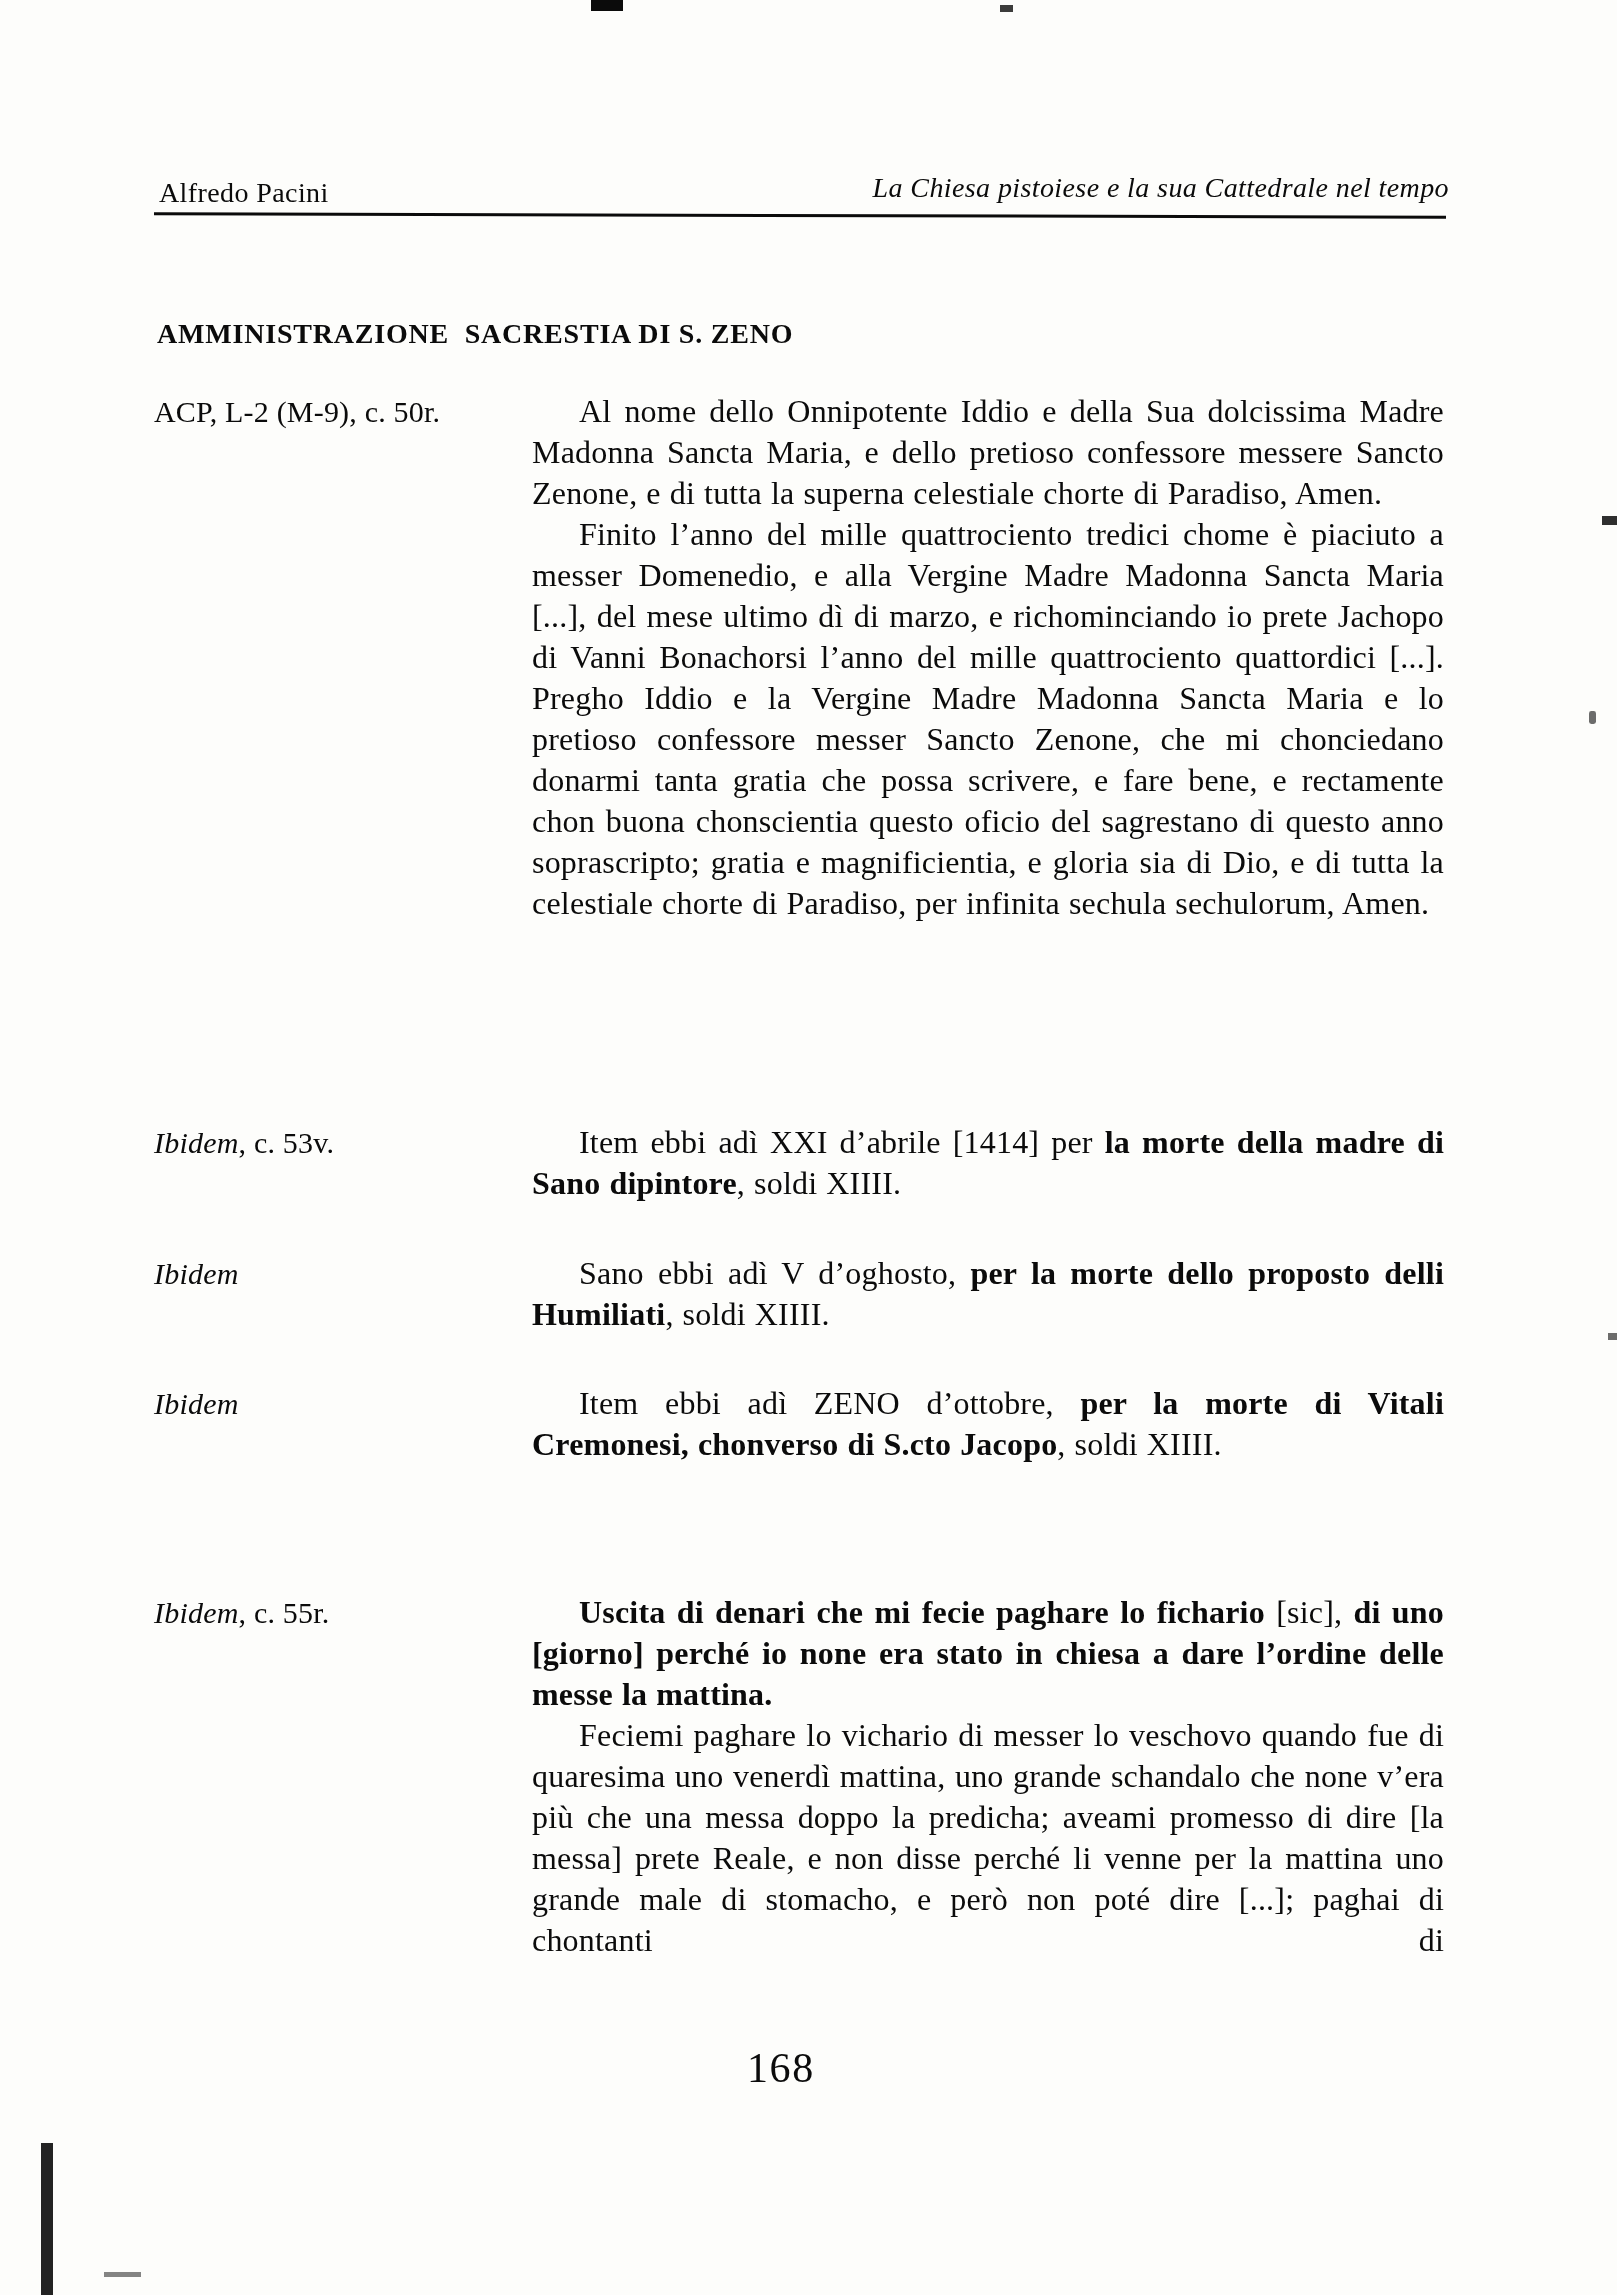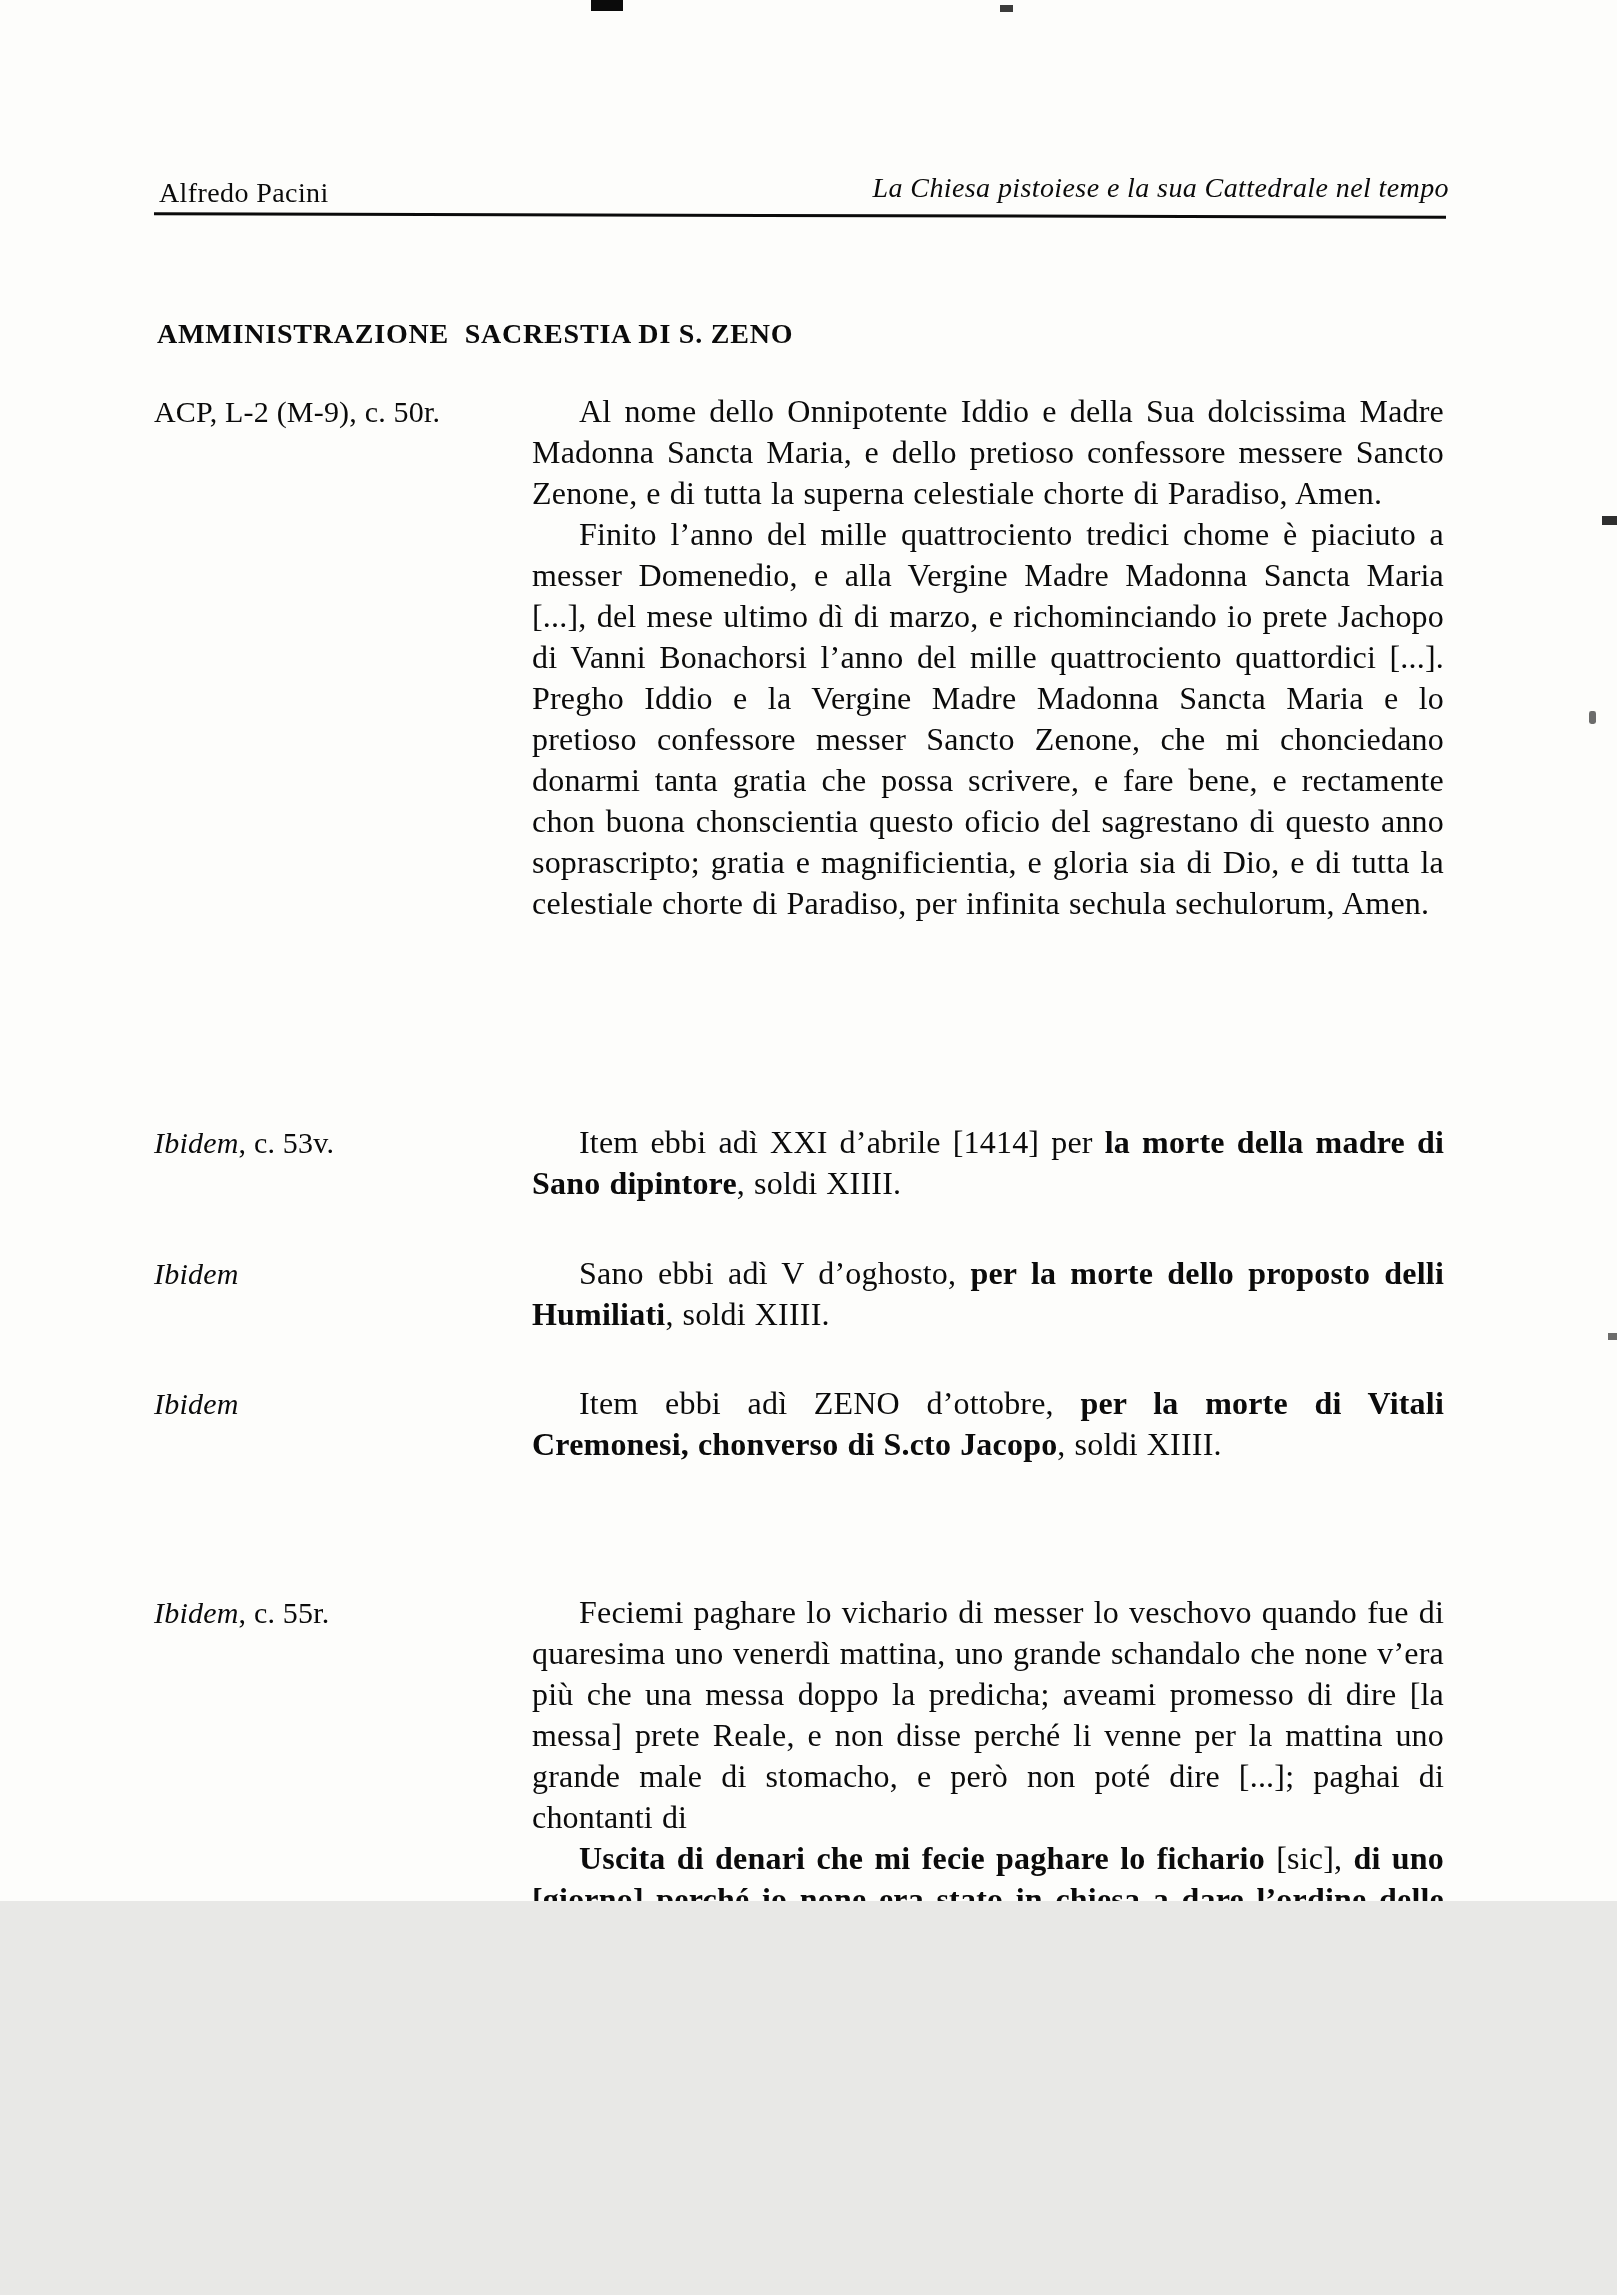--- a/index.html
+++ b/index.html
@@ -1,18 +1,18 @@
 <!DOCTYPE html>
 <html style="font-size:13px"><head>
 <meta charset="utf-8">
 <style>
   html,body{margin:0;padding:0;background:#e8e8e6;}
   .page{
     position:relative;
-    width:1618px;height:1901px;
+    width:1618px;height:2295px;
     background:#fdfdfb;
     overflow:hidden;
     font-family:"Liberation Serif","DejaVu Serif",serif;
     color:#0b0b0b;
   }
   
   .header-left{
     position:absolute;left:159px;top:177px;
     font-size:28px;letter-spacing:0.4px;
   }
@@ -100,22 +100,22 @@
       </section>
       <section class="entry">
         <div class="label"><span class="it">Ibidem</span></div>
         <div class="body">
           <p class="para"><span>Item ebbi adì ZENO d’ottobre, </span><span class="b">per la morte di Vitali Cremonesi, chonverso di S.cto Jacopo</span><span>, soldi XIIII.</span></p>
         </div>
       </section>
       <section class="entry">
         <div class="label"><span class="it">Ibidem</span><span>, c. 55r.</span></div>
         <div class="body">
+          <p class="para"><span class="b">Uscita di denari che mi fecie paghare lo fichario </span><span>[sic], </span><span class="b">di uno [giorno] perché io none era stato in chiesa a dare l’ordine delle messe la mattina.</span></p>
           <p class="para"><span>Feciemi paghare lo vichario di messer lo veschovo quando fue di quaresima uno venerdì mattina, uno grande schandalo che none v’era più che una messa doppo la predicha; aveami promesso di dire [la messa] prete Reale, e non disse perché li venne per la mattina uno grande male di stomacho, e però non poté dire [...]; paghai di chontanti di</span></p>
-          <p class="para"><span class="b">Uscita di denari che mi fecie paghare lo fichario </span><span>[sic], </span><span class="b">di uno [giorno] perché io none era stato in chiesa a dare l’ordine delle messe la mattina.</span></p>
         </div>
       </section>
     </main>
 
   <div class="page-number">168</div>
 
   <div class="artifact a1"></div>
   <div class="artifact a2"></div>
   <div class="artifact a3"></div>
   <div class="artifact a4"></div>

